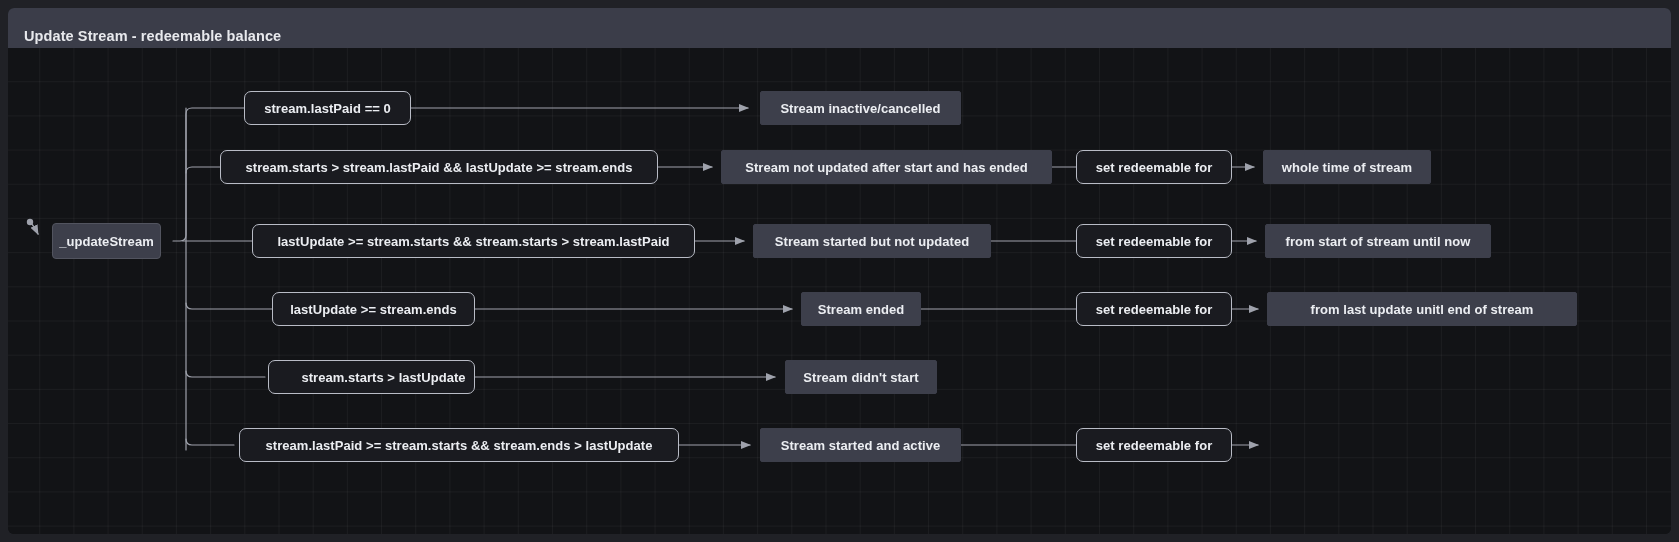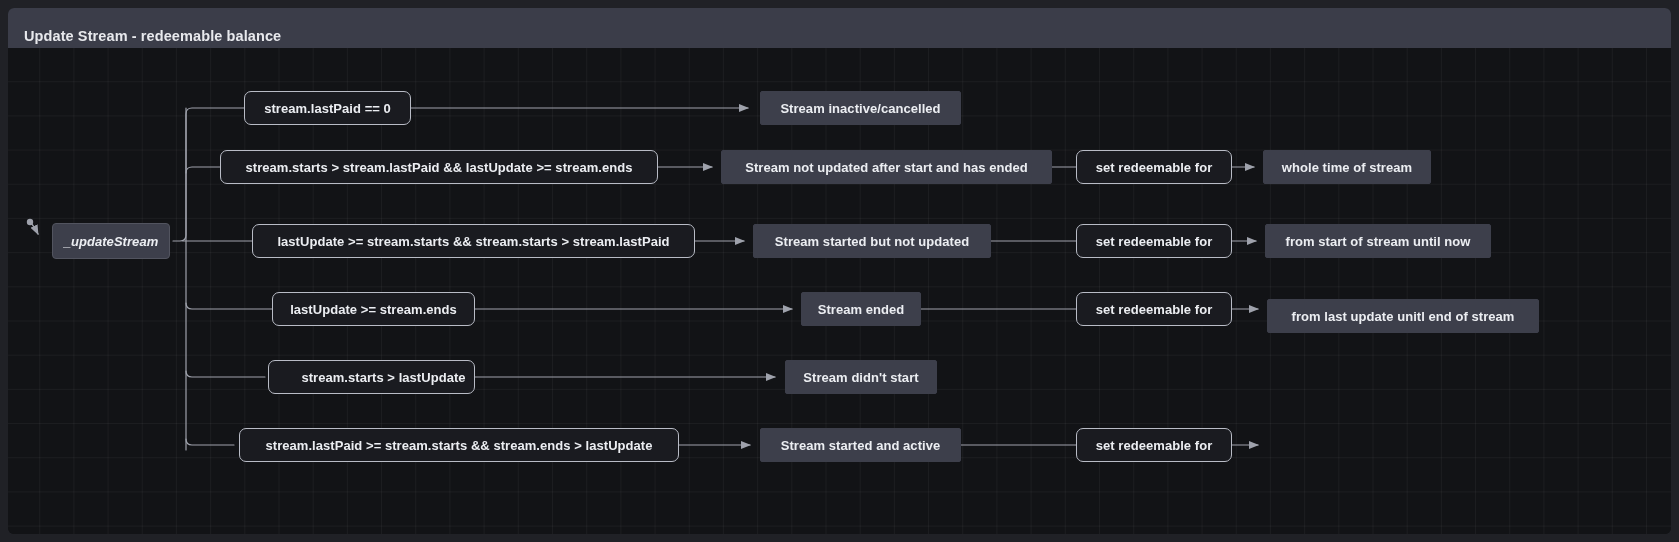--- a/index.html
+++ b/index.html
@@ -123,21 +123,21 @@
           <path d="M913,261 L1068,261"></path>
           <path d="M953,397 L1068,397"></path>
 
           <path d="M1224,119 L1246,119" marker-end="url(#arrow)"></path>
           <path d="M1224,193 L1248,193" marker-end="url(#arrow)"></path>
           <path d="M1224,261 L1250,261" marker-end="url(#arrow)"></path>
           <path d="M1224,397 L1250,397" marker-end="url(#arrow)"></path>
         </g>
       </svg>
 
-      <div class="node root" style="left:44px;top:175px;width:118px;font-style:italic;">
+      <div class="node root" style="left:44px;top:175px;width:109px;">
         <span>_updateStream</span>
       </div>
 
       <div class="node cond" style="left:236px;top:43px;width:167px;">
         <span>stream.lastPaid == 0</span>
       </div>
       <div class="node cond" style="left:212px;top:102px;width:438px;">
         <span>stream.starts &gt; stream.lastPaid &amp;&amp; lastUpdate &gt;= stream.ends</span>
       </div>
 
@@ -169,21 +169,21 @@
 
       <div class="node rect" style="left:1257px;top:176px;width:226px;">
         <span>from start of stream until now</span>
       </div>
       <div class="node rect" style="left:793px;top:244px;width:120px;">
         <span>Stream ended</span>
       </div>
       <div class="node cond" style="left:1068px;top:244px;width:156px;">
         <span>set redeemable for</span>
       </div>
-      <div class="node rect" style="left:1259px;top:251px;width:272px;">
+      <div class="node rect" style="left:1259px;top:244px;width:310px;">
         <span>from last update unitl end of stream</span>
       </div>
 
       <div class="node cond" style="left:260px;top:312px;width:207px;padding-left:24px;">
         <span>stream.starts &gt; lastUpdate</span>
       </div>
       <div class="node rect" style="left:777px;top:312px;width:152px;">
         <span>Stream didn't start</span>
       </div>
 

